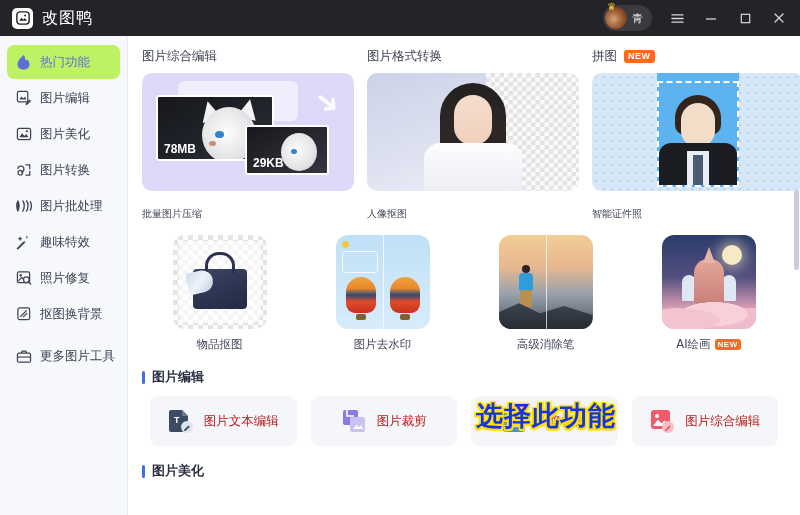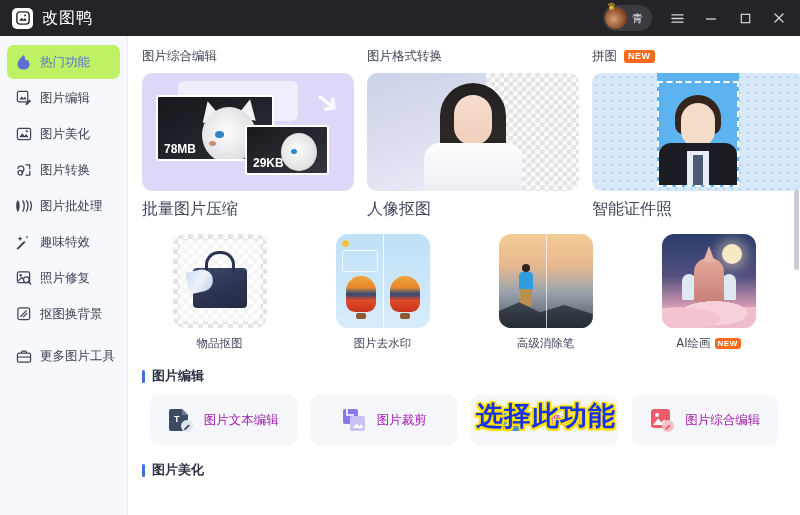--- a/index.html
+++ b/index.html
@@ -111,21 +111,21 @@
     font-size: 9px; font-weight: bold;
     border-radius: 3px; padding: 1px 4px 2px 4px;
     letter-spacing: .5px;
     font-family: "Liberation Sans", sans-serif;
   }
   .bigcard {
     height: 118px; border-radius: 10px; overflow: hidden;
     position: relative; background: #eee;
   }
   .tg-label {
-    font-size: 16px; color: #40465a; padding: 8px 0 0 0;
+    font-size: 10px; color: #40465a; padding: 16px 0 0 0;
     font-family: "DejaVu Sans", sans-serif;
   }
 
   
   .cc { background: #ded7f8; }
   .cc .paper {
     position: absolute; left: 36px; top: 8px; width: 120px; height: 40px;
     background: rgba(255,255,255,.55); border-radius: 6px;
   }
   .cc .ph-big {
@@ -441,21 +441,21 @@
   .toolgrid {
     display: grid; grid-template-columns: repeat(4, 1fr); gap: 0 14px;
     padding: 0 8px;
   }
   .tool {
     height: 50px; background: #f5f6f9; border-radius: 8px;
     display: flex; align-items: center; justify-content: center; gap: 10px;
   }
   .tool-icon { width: 26px; height: 26px; flex: none; position: relative; }
   .tool-label {
-    font-size: 12.5px; color: #a21caf;
+    font-size: 12.5px; color: #b91c1c;
     font-family: Liberation Sans, sans-serif;
     text-align: center;
   }
 
   
   .annotation {
     position: absolute;
     left: 348px; top: 362px;
     font-size: 27px; font-weight: bold;
     color: #1433e8;

